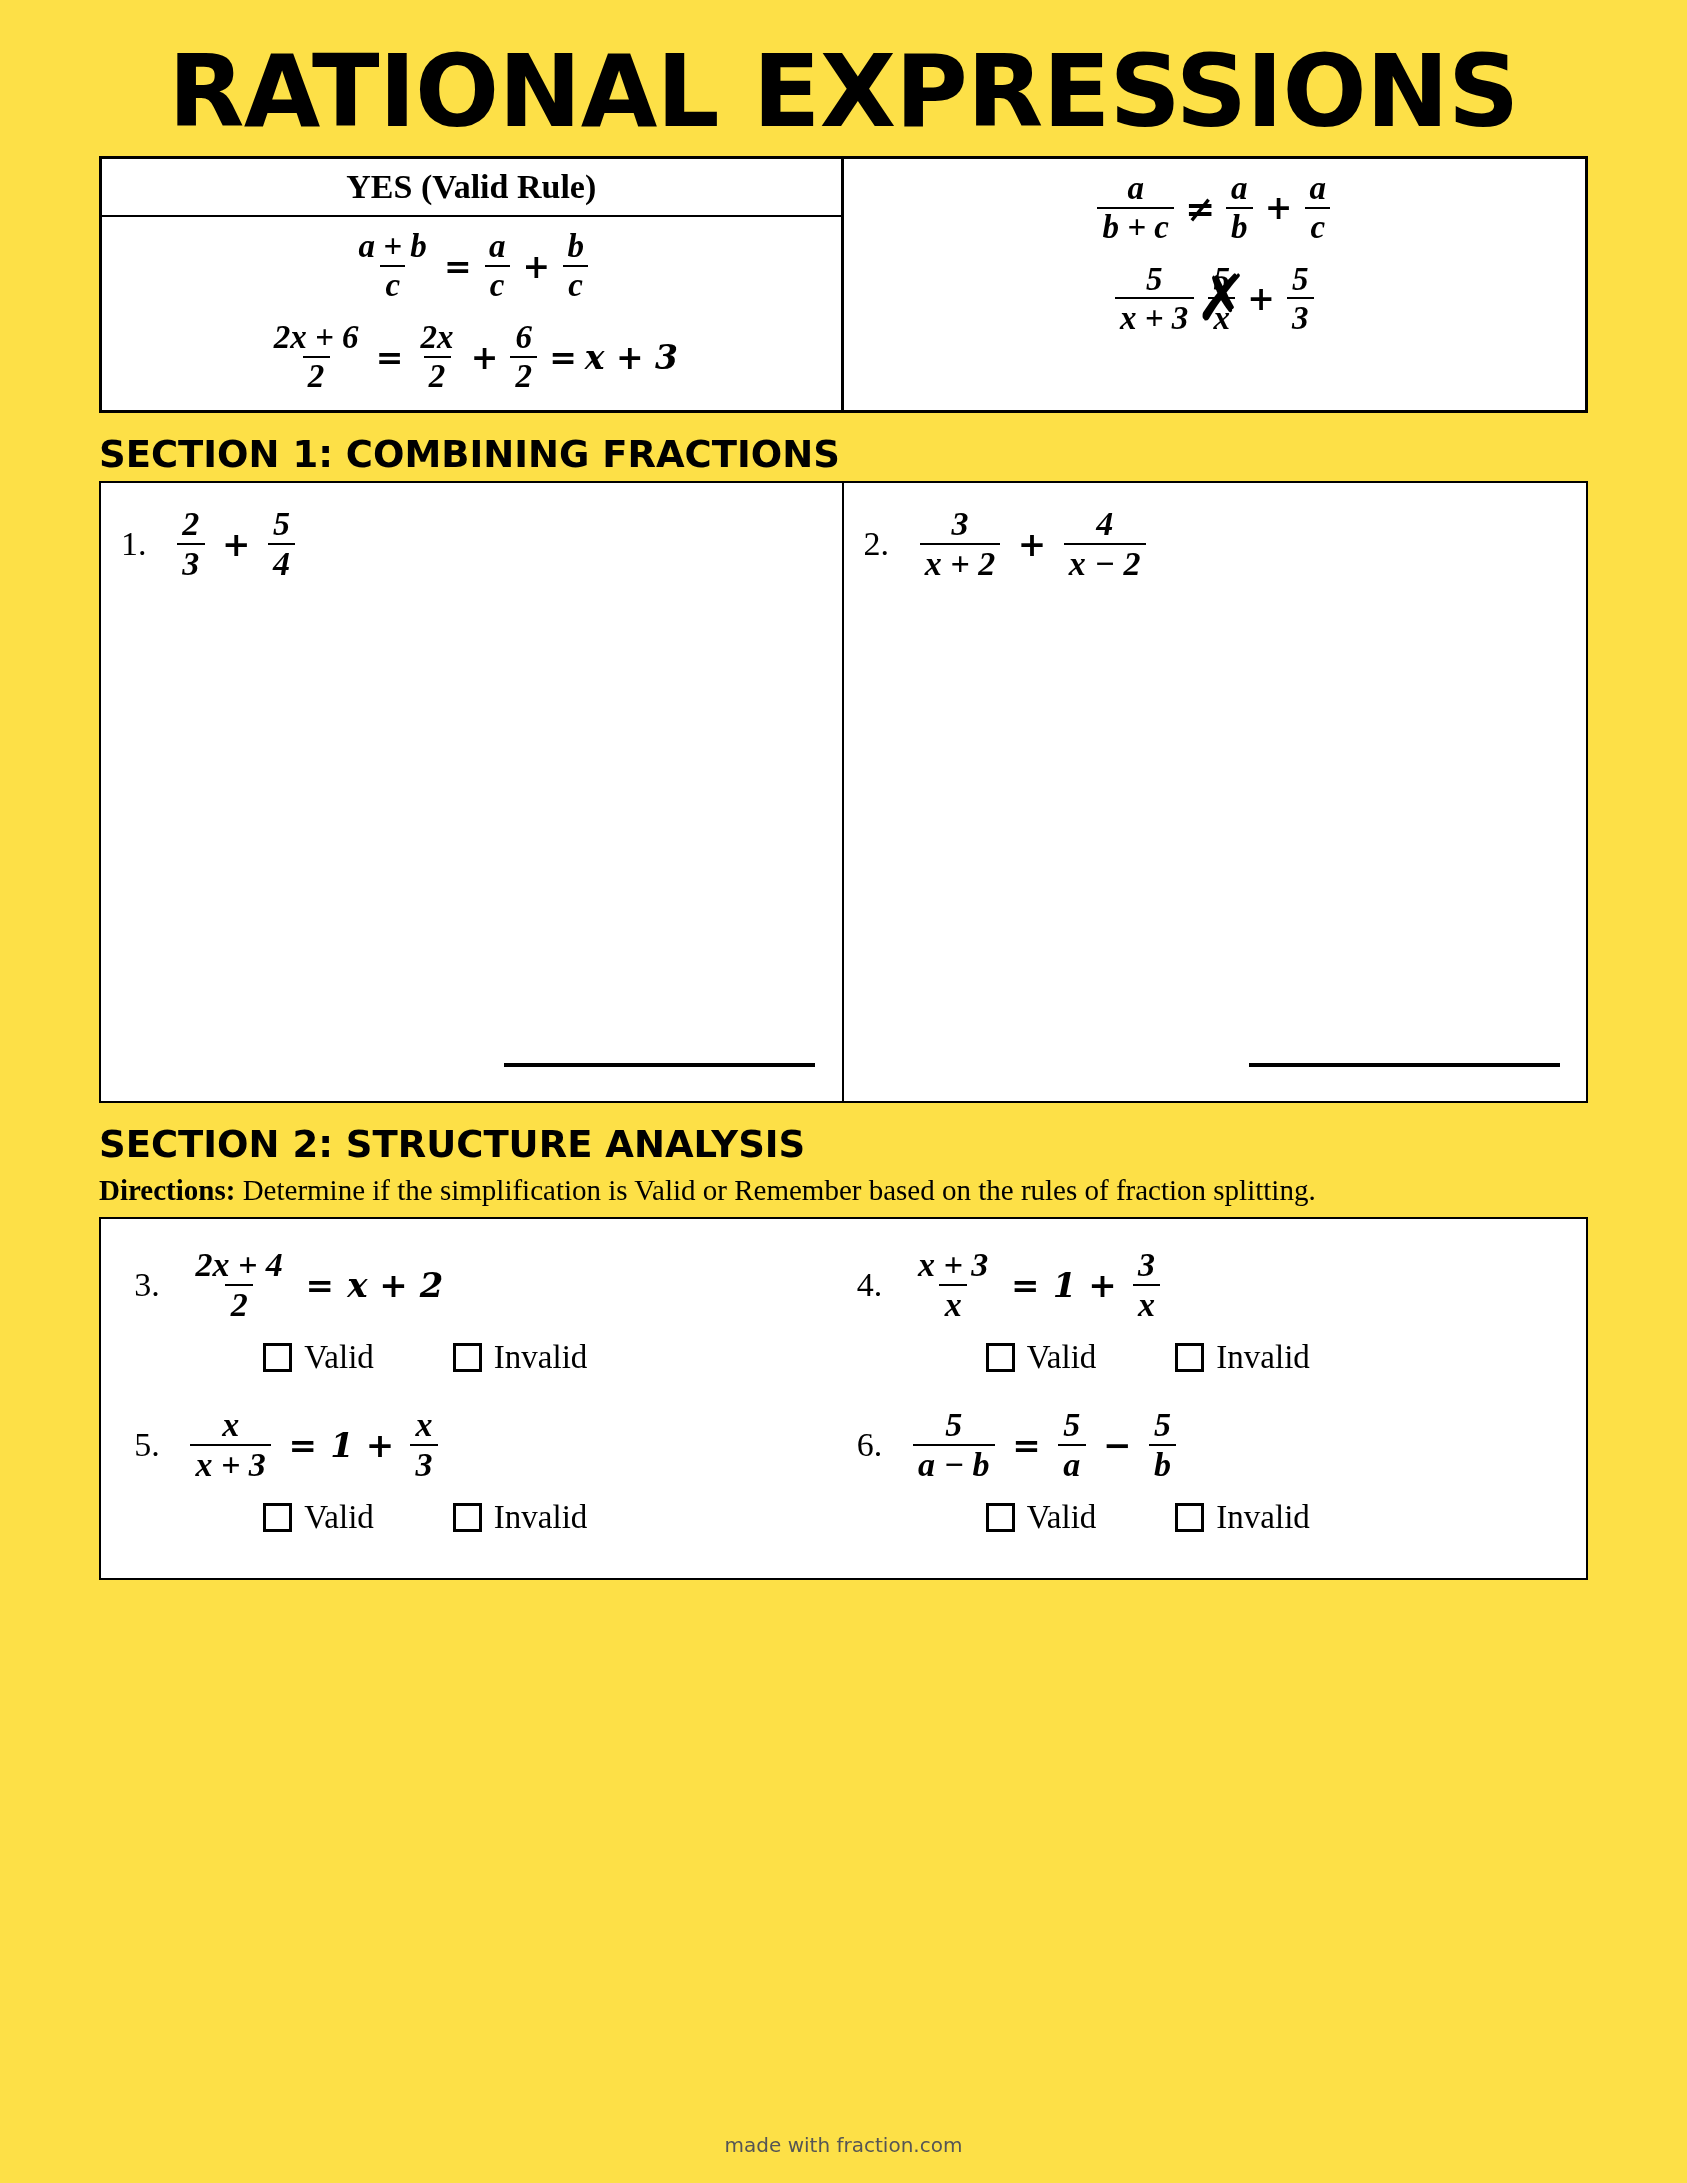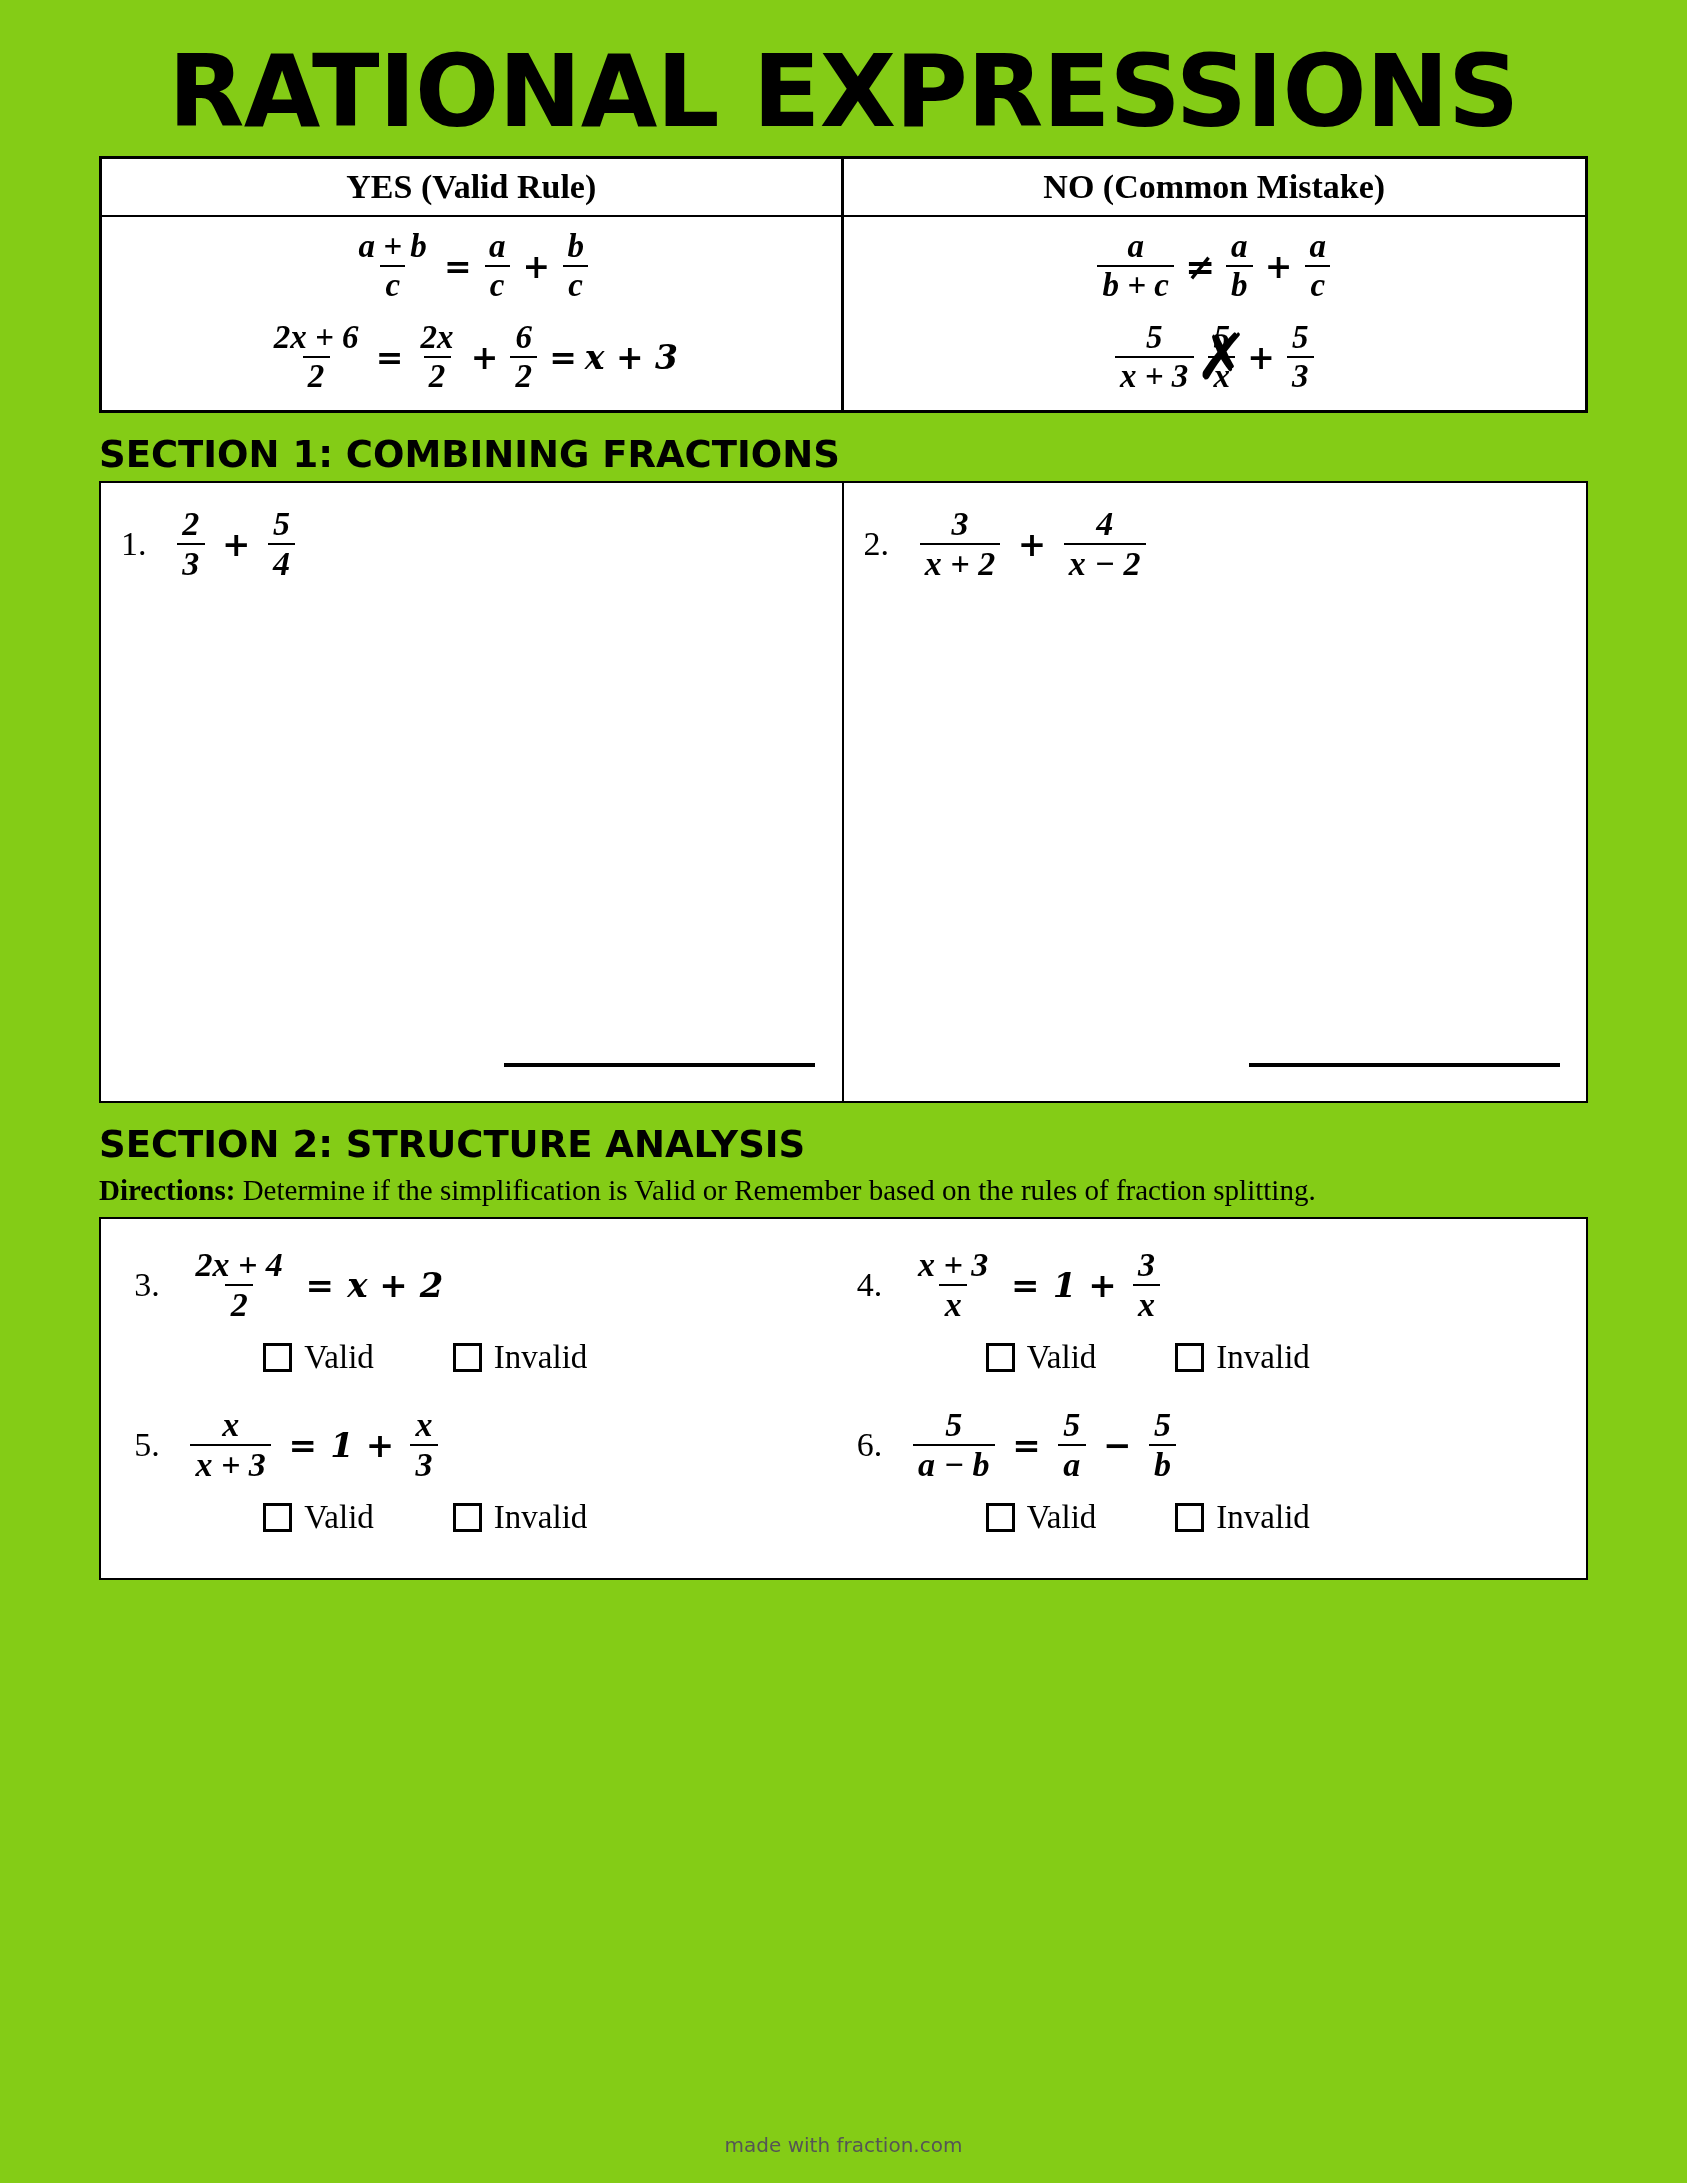--- a/index.html
+++ b/index.html
@@ -12,21 +12,21 @@
     height: 2183px;
     font-family: "Liberation Serif", serif;
     color: #000;
     position: relative;
   }
   .page {
     position: absolute;
     left: 0; top: 0;
     width: 1687px;
     height: 2183px;
-    background: #84cc16;
+    background: #fde047;
     box-sizing: border-box;
     padding: 26.5px 99px 0 99px;
   }
   .title {
     font-family: "DejaVu Sans", sans-serif;
     font-weight: bold;
     font-size: 99px;
     letter-spacing: -0.7px;
     text-align: center;
     line-height: 1.05;
@@ -241,21 +241,20 @@
             <span class="den">2</span>
           </span>
           <span class="op">=</span>
           <span class="opi">x + 3</span>
         </div>
 
       </div>
     </div>
 
     <div class="rules-col right">
-      <div class="rules-head">NO (Common Mistake)</div>
       <div class="rules-body">
 
         <div class="mrow math">
           <span class="frac">
             <span class="num">a</span>
             <span class="den">b + c</span>
           </span>
           <span class="neq">≠</span>
           <span class="frac">
             <span class="num">a</span>

